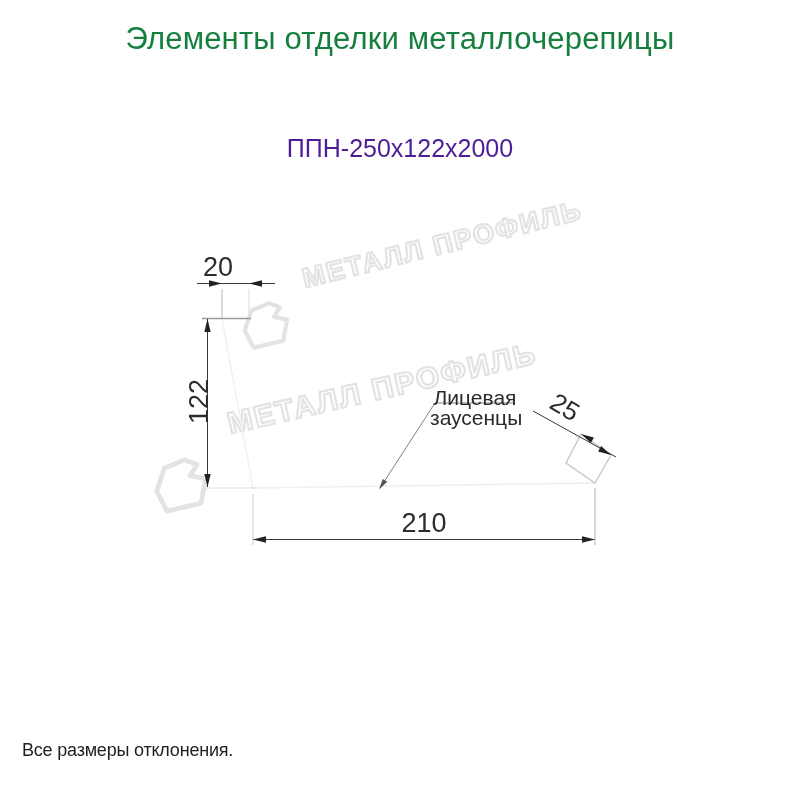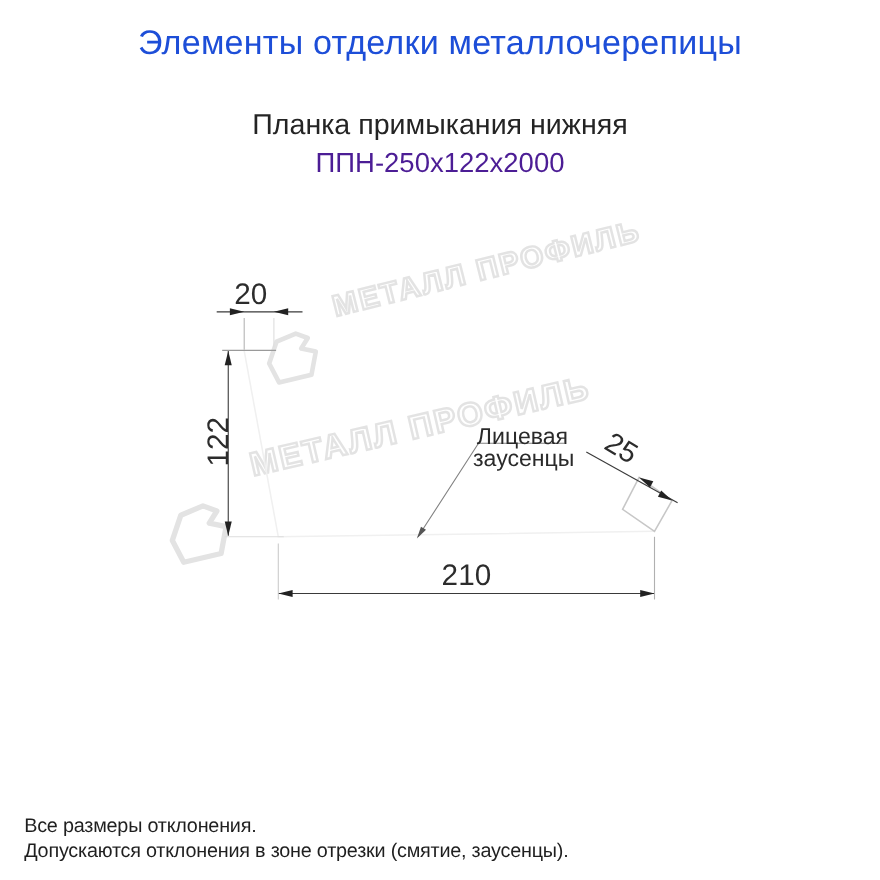--- a/index.html
+++ b/index.html
@@ -2,25 +2,25 @@
 <html><head>
 <meta charset="utf-8">
 <style>
   html,body{margin:0;padding:0;background:#ffffff;}
   #stage{
     position:relative;width:800px;height:800px;background:#ffffff;overflow:hidden;
     font-family:"Liberation Sans","DejaVu Sans",sans-serif;color:#1c1c1c;
   }
   .abs{position:absolute;}
   .ctr{text-align:center;}
-  .title{left:0;top:21px;width:800px;font-size:31px;letter-spacing:.2px;color:#1d4ed8;}
+  .title{left:0;top:21px;width:800px;font-size:31px;letter-spacing:.2px;color:#15803d;}
   .sub1{left:0;top:98px;width:800px;font-size:26px;color:#242424;}
   .sub2{left:0;top:134px;width:800px;font-size:25px;color:#4c1d95;}
   .dim{font-size:27px;color:#2c2c2c;line-height:1;}
-  .dim20{left:208px;top:254px;width:40px;}
+  .dim20{left:198px;top:254px;width:40px;}
   .dim122{left:176px;top:388px;width:46px;transform:rotate(-90deg);transform-origin:center;}
   .dim250{left:395px;top:510px;width:58px;}
   .dim25{left:544px;top:394px;width:42px;font-size:26px;transform:rotate(31deg);transform-origin:center;}
   .facelbl{font-size:21px;color:#2a2a2a;line-height:1;width:86px;}
   .face1{left:432px;top:387px;}
   .face2{left:430px;top:407px;}
   .foot{left:22px;font-size:18px;letter-spacing:-0.2px;color:#1f1f1f;}
   .foot1{top:740px;}
   .foot2{top:763px;}
   .wmtext{
@@ -47,21 +47,20 @@
   <div class="abs wmtext wmA">МЕТАЛЛ ПРОФИЛЬ</div>
 
   <div class="wmlogo wmlogoB">
     <svg width="78" height="60" viewBox="0 0 80 62">
       <path d="M8 32 L20 10 L42 5 L54 12 L45 22 L60 28 L51 52 L15 54 Z" fill="#ffffff" stroke="#e3e3e3" stroke-width="5" stroke-linejoin="round"></path>
     </svg>
   </div>
   <div class="abs wmtext wmB">МЕТАЛЛ ПРОФИЛЬ</div>
 
   <div class="abs ctr title">Элементы отделки металлочерепицы</div>
-  <div class="abs ctr sub1">Планка примыкания нижняя</div>
   <div class="abs ctr sub2">ППН-250х122х2000</div>
 
   <svg class="abs" style="left:0;top:0;" width="800" height="800" viewBox="0 0 800 800">
 
     <g stroke="#f0f0f0" stroke-width="1.4" fill="none">
       <path d="M222 319 L253 488 L595 483"></path>
     </g>
 
     <line x1="202" y1="318.5" x2="251" y2="318.5" stroke="#9a9a9a" stroke-width="1.3"></line>
 
@@ -104,15 +103,14 @@
 
   <div class="abs ctr dim dim20">20</div>
   <div class="abs ctr dim dim122">122</div>
   <div class="abs ctr dim dim250">210</div>
   <div class="abs ctr dim dim25">25</div>
 
   <div class="abs ctr facelbl face1">Лицевая</div>
   <div class="abs ctr facelbl face2">заусенцы</div>
 
   <div class="abs foot foot1">Все размеры отклонения.</div>
-  <div class="abs foot foot2">Допускаются отклонения в зоне отрезки (смятие, заусенцы).</div>
 
 </div>
 
 </body></html>

